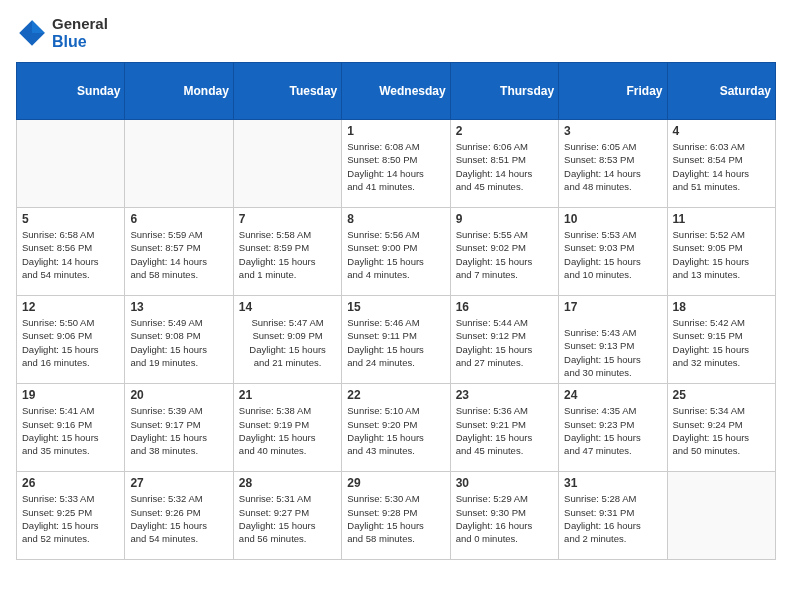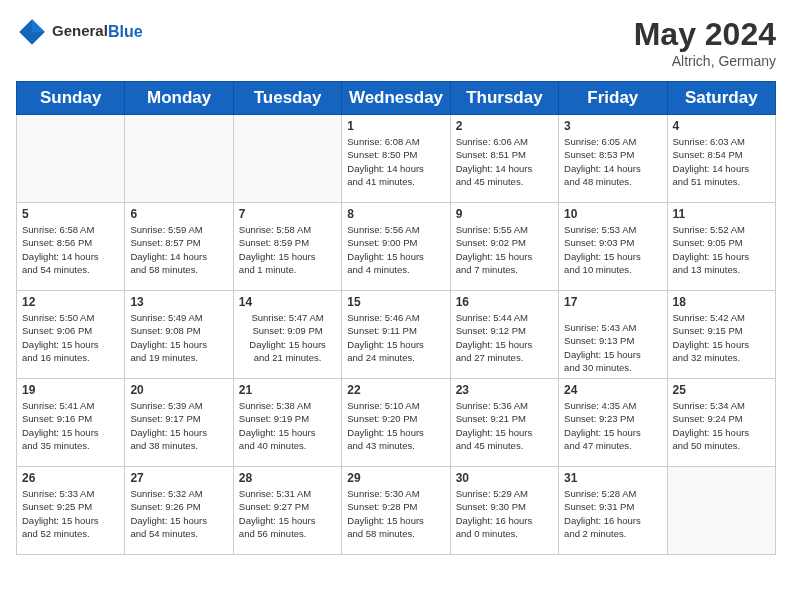--- a/index.html
+++ b/index.html
@@ -16,21 +16,21 @@
       align-items: flex-start;
       margin-bottom: 12px;
     }
     .logo {
       display: flex;
       align-items: center;
       gap: 4px;
     }
     .logo-text {
       display: flex;
-      flex-direction: row;
+      flex-direction: column;
       line-height: 1.1;
     }
     .logo-general {
       font-size: 15px;
       font-weight: bold;
       color: #333;
     }
     .logo-blue {
       font-size: 16px;
       font-weight: bold;
@@ -53,24 +53,24 @@
       color: #555;
     }
     .calendar {
       width: 100%;
       border-collapse: collapse;
       border: 1px solid #ccc;
     }
     .calendar th {
       background: #1565c0;
       color: #fff;
-      font-size: 17px;
-      font-weight: bold;
-      padding: 6px 4px;
-      text-align: center;
+      font-size: 12px;
+      font-weight: bold;
+      padding: 21px 4px;
+      text-align: right;
       border: 1px solid #1050a0;
     }
     .calendar td {
       vertical-align: top;
       border: 1px solid #ccc;
       padding: 4px 5px;
       font-size: 10px;
       color: #333;
       background: #fff;
       width: calc(100% / 7);
@@ -101,24 +101,20 @@
   <div class="logo">
     <svg class="logo-icon" viewBox="0 0 40 40">
       <polygon points="20,4 36,20 20,36 4,20" fill="#1565c0"></polygon>
       <polygon points="20,4 36,20 20,20" fill="#1976d2"></polygon>
     </svg>
     <div class="logo-text">
       <span class="logo-general">General</span>
       <span class="logo-blue">Blue</span>
     </div>
   </div>
-  <div class="title-block">
-    <div class="title-month">May 2024</div>
-    <div class="title-location">Altrich, Germany</div>
-  </div>
 </div>
 
 <table class="calendar">
   <thead>
     <tr>
     <th>Sunday</th>
         <th>Monday</th>
         <th>Tuesday</th>
         <th>Wednesday</th>
         <th>Thursday</th>

